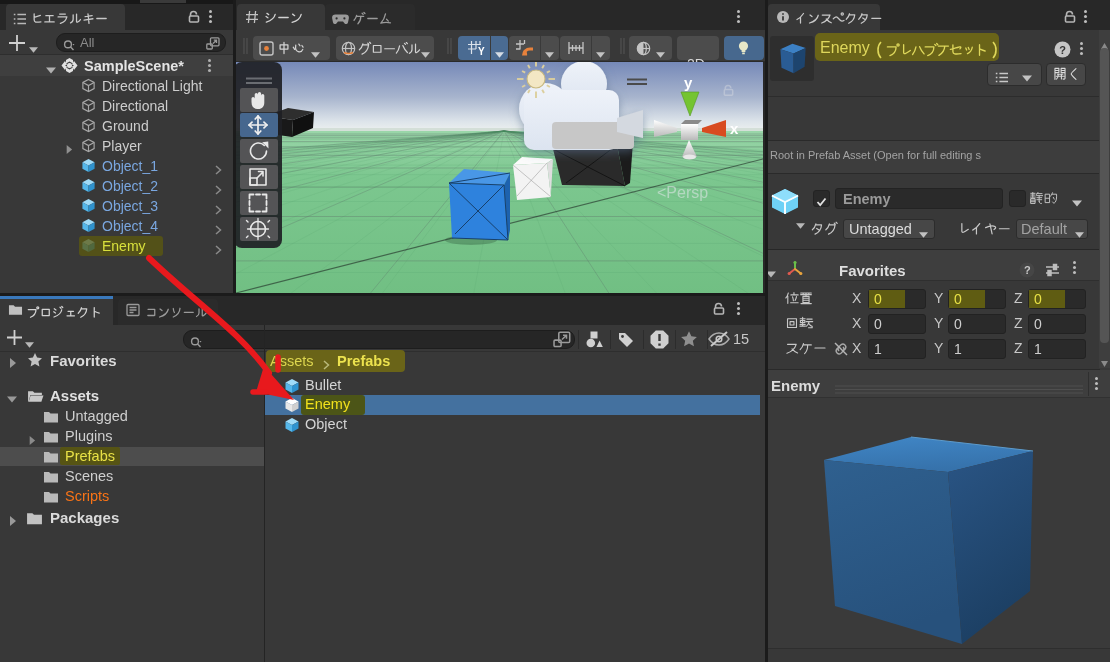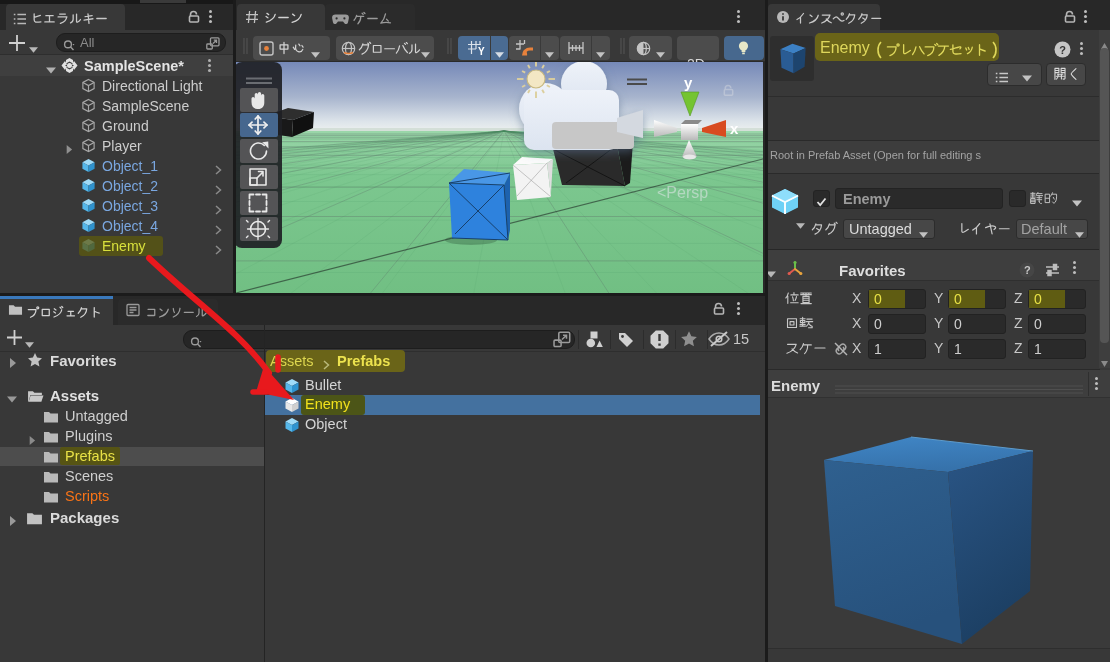--- a/index.html
+++ b/index.html
@@ -62,21 +62,21 @@
   </div>
 <div style="position:absolute;left:81px;top:78px;width:15px;height:15px;"><svg width="15" height="15" viewBox="0 0 16 16" fill="none" stroke="#a8a8a8" stroke-width="1.2">
       <path d="M8 1.5 L14 4.7 V11.3 L8 14.5 L2 11.3 V4.7 Z"></path>
       <path d="M2 4.7 L8 8 L14 4.7 M8 8 V14.5"></path>
     </svg></div>
 <div style="position:absolute;left:102px;top:78px;font-size:14px;color:#cdcdcd;font-weight:normal;white-space:nowrap;">Directional Light</div>
 <div style="position:absolute;left:81px;top:98px;width:15px;height:15px;"><svg width="15" height="15" viewBox="0 0 16 16" fill="none" stroke="#a8a8a8" stroke-width="1.2">
       <path d="M8 1.5 L14 4.7 V11.3 L8 14.5 L2 11.3 V4.7 Z"></path>
       <path d="M2 4.7 L8 8 L14 4.7 M8 8 V14.5"></path>
     </svg></div>
-<div style="position:absolute;left:102px;top:98px;font-size:14px;color:#cdcdcd;font-weight:normal;white-space:nowrap;">SampleScene</div>
+<div style="position:absolute;left:102px;top:98px;font-size:14px;color:#cdcdcd;font-weight:normal;white-space:nowrap;">Directional</div>
 <div style="position:absolute;left:81px;top:118px;width:15px;height:15px;"><svg width="15" height="15" viewBox="0 0 16 16" fill="none" stroke="#a8a8a8" stroke-width="1.2">
       <path d="M8 1.5 L14 4.7 V11.3 L8 14.5 L2 11.3 V4.7 Z"></path>
       <path d="M2 4.7 L8 8 L14 4.7 M8 8 V14.5"></path>
     </svg></div>
 <div style="position:absolute;left:102px;top:118px;font-size:14px;color:#cdcdcd;font-weight:normal;white-space:nowrap;">Ground</div>
 <div style="position:absolute;left:81px;top:138px;width:15px;height:15px;"><svg width="15" height="15" viewBox="0 0 16 16" fill="none" stroke="#a8a8a8" stroke-width="1.2">
       <path d="M8 1.5 L14 4.7 V11.3 L8 14.5 L2 11.3 V4.7 Z"></path>
       <path d="M2 4.7 L8 8 L14 4.7 M8 8 V14.5"></path>
     </svg></div>
 <div style="position:absolute;left:102px;top:138px;font-size:14px;color:#cdcdcd;font-weight:normal;white-space:nowrap;">Player</div>

